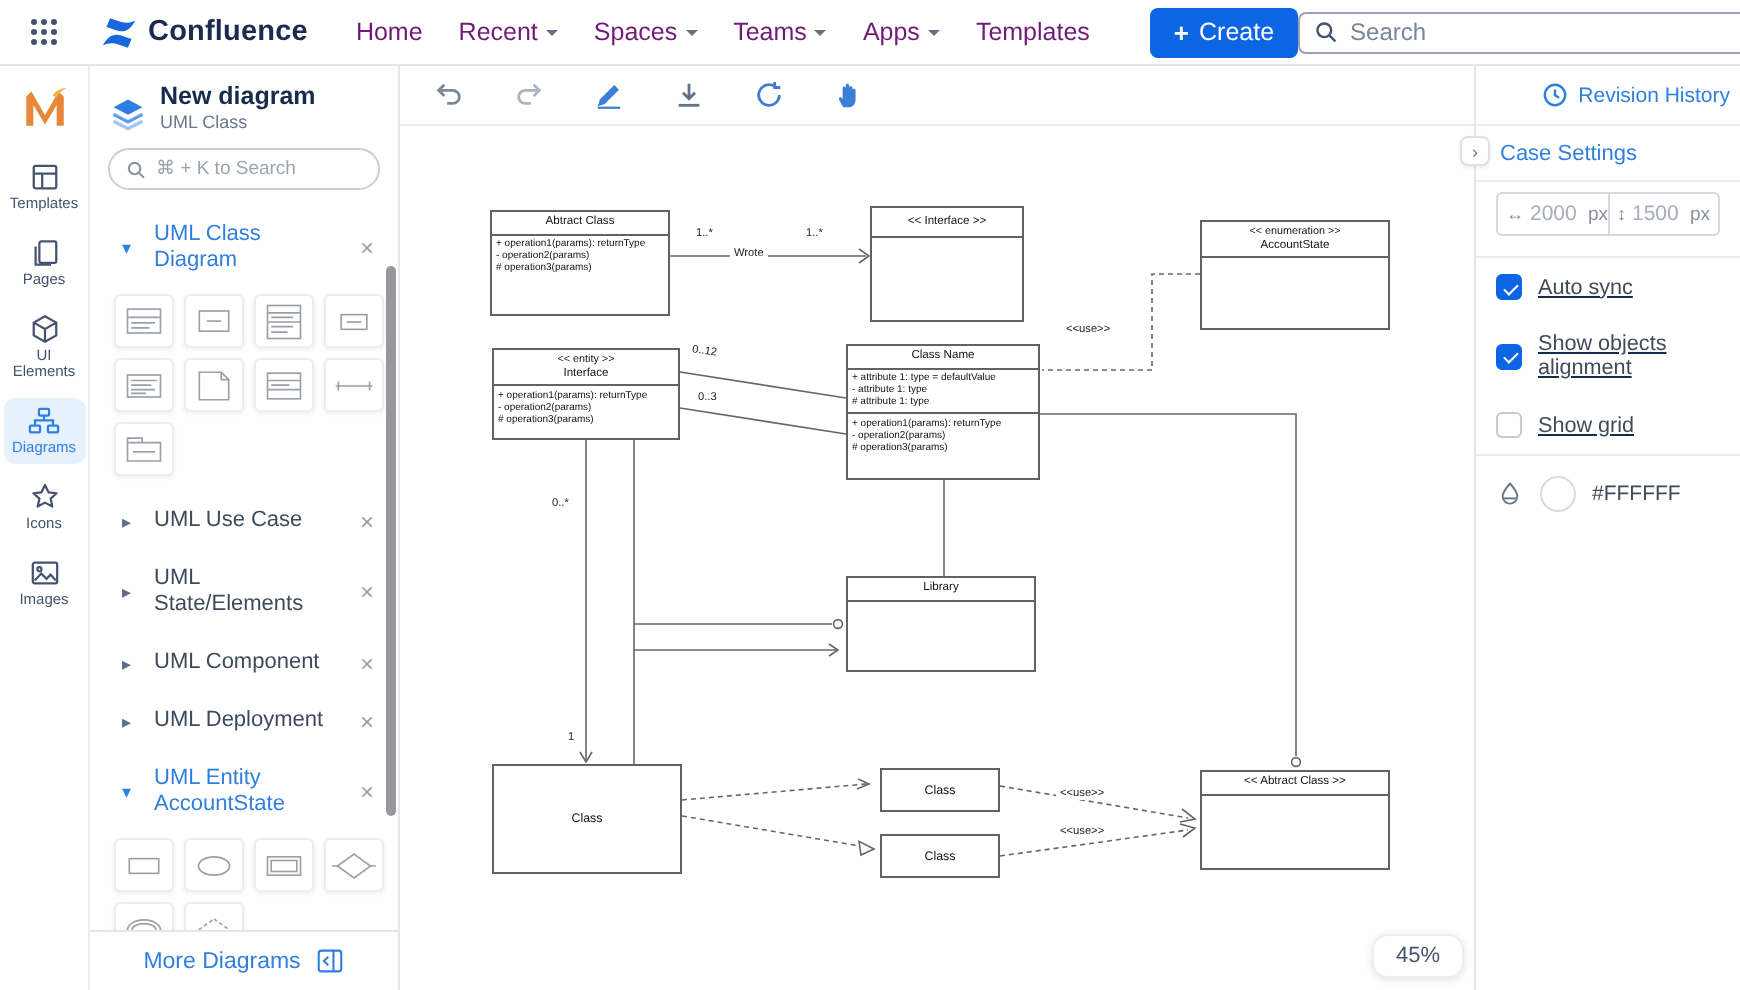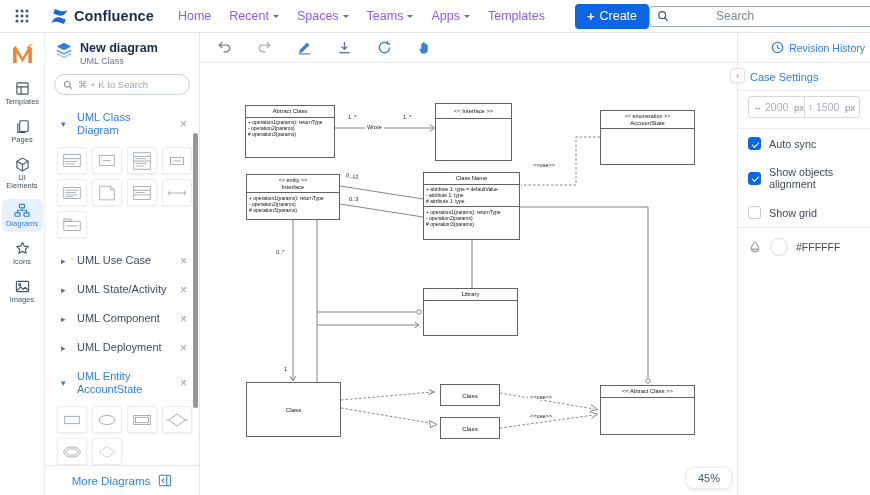--- a/index.html
+++ b/index.html
@@ -8,50 +8,50 @@
   .app { width:870px; height:495px; display:flex; flex-direction:column; background:#fff; }
 
   
   .navbar { height:33px; flex:0 0 33px; display:flex; align-items:center; padding:0 10px;
             border-bottom:1px solid #e4e6ea; background:#fff; }
   .nav-left { display:flex; align-items:center; gap:16px; }
   .appswitch { display:flex; align-items:center; justify-content:center; width:24px; height:24px; border-radius:4px; cursor:pointer; }
   .brand { display:flex; align-items:center; gap:5px; }
   .brand-name { font-size:14.5px; font-weight:700; color:#1d2b50; letter-spacing:.1px; }
   .nav-items { display:flex; align-items:center; gap:18px; margin-left:8px; }
-  .nav-item { display:flex; align-items:center; gap:4px; font-size:12.5px; color:#8b5cf6; cursor:pointer; white-space:nowrap; }
+  .nav-item { display:flex; align-items:center; gap:4px; font-size:12.5px; color:#701a75; cursor:pointer; white-space:nowrap; }
   .caret { width:0; height:0; border:3.5px solid transparent; border-top-color:#64708a; margin-top:3px; }
   .btn-create { display:flex; align-items:center; gap:5px; background:#0c66e4; color:#fff; border:none;
                 border-radius:4px; font-size:12.5px; font-weight:500; padding:5px 12px; margin-left:14px; cursor:pointer;
                 font-family:"Liberation Sans",sans-serif; }
   .btn-create .plus { font-size:13px; font-weight:700; }
   .nav-right { margin-left:auto; display:flex; align-items:center; gap:12px; }
   .searchbox { display:flex; align-items:center; gap:6px; width:225px; height:21px; border:1.5px solid #9aa3b3;
                border-radius:4px; padding:0 7px; background:#fff; }
   .searchbox input { border:none; outline:none; font-size:12px; color:#44546f; width:100%; background:transparent;
-                     font-family:"Liberation Sans",sans-serif;margin-left:41px; }
+                     font-family:"Liberation Sans",sans-serif; }
   .searchbox input::placeholder { color:#7a869a; }
 
   
   .content { flex:1; display:flex; min-height:0; }
 
   
   .rail { width:45px; flex:0 0 45px; border-right:1px solid #ededf0; display:flex; flex-direction:column;
           align-items:center; padding-top:8px; gap:5px; background:#fff; }
   .rail-logo { margin-bottom:6px; cursor:pointer; }
   .rail-item { display:flex; flex-direction:column; align-items:center; gap:2px; padding:4px 2px; width:41px;
                border-radius:6px; cursor:pointer; }
   .rail-item .lbl { font-size:7.5px; color:#42526e; text-align:center; line-height:8px; }
   .rail-item.active { background:#e7f0fd; }
   .rail-item.active .lbl { color:#2f7fe0; }
 
   
   .panel { width:155px; flex:0 0 155px; border-right:1px solid #e4e6ea; display:flex; flex-direction:column; background:#fff; }
   .panel-scroll { flex:1; overflow:hidden; position:relative; }
-  .panel-head { display:flex; align-items:flex-start; gap:7px; padding:8px 10px 4px 10px; }
+  .panel-head { display:flex; align-items:flex-end; gap:7px; padding:8px 10px 4px 10px; }
   .panel-title { font-size:12.5px; font-weight:700; color:#172b4d; line-height:14px; }
   .panel-sub { font-size:9px; color:#6b778c; margin-top:1px; }
   .panel-search { margin:4px 9px 8px 9px; display:flex; align-items:center; gap:5px; height:21px;
                   border:1px solid #c9cfd8; border-radius:11px; padding:0 8px;justify-content:space-between; }
   .panel-search input { border:none; outline:none; width:100%; font-size:9.5px; color:#6b778c; background:transparent;
                         font-family:"Liberation Sans",sans-serif; }
   .panel-search input::placeholder { color:#9aa3af; }
   .sec-row { display:flex; align-items:center; gap:8px; padding:8px 12px 8px 16px; cursor:pointer; }
   .sec-row .tri { font-size:9px; color:#5e6c84; width:8px; }
   .sec-row .sec-label { font-size:11px; color:#3e4a5c; flex:1; line-height:13px; }
@@ -98,21 +98,21 @@
   .row-icon-label { display:flex; align-items:center; gap:7px; padding:9px 10px 3px 10px; }
   .row-icon-label span { font-size:11px; color:#404b5a; }
   .size-group { margin:5px 10px 10px 10px; border:1px solid #d5d9df; border-radius:3px; display:flex; overflow:hidden; height:22px; }
   .size-cell { display:flex; align-items:center; gap:3px; padding:0 4px; flex:1; min-width:0; overflow:hidden; }
   .size-cell + .size-cell { border-left:1px solid #d5d9df; }
   .size-cell .arr { font-size:9px; color:#8a919c; }
   .size-cell input { width:26px; border:none; outline:none; font-size:10.5px; color:#a7adb6; background:transparent;
                      font-family:"Liberation Sans",sans-serif; }
   .size-cell .unit { font-size:9.5px; color:#8a919c; }
   .rdiv { border-top:1px solid #e9ebee; }
-  .opt-row { display:flex; align-items:center; gap:8px; padding:8px 10px; cursor:pointer; }
+  .opt-row { display:flex; align-items:center; gap:8px; padding:8px 10px; cursor:pointer;text-decoration:underline; }
   .opt-row .lbl { font-size:10.8px; color:#404b5a; line-height:12px; }
   .cb { width:13px; height:13px; border-radius:3px; border:1px solid #c4cad2; background:#fff; flex:0 0 13px; position:relative; }
   .cb.on { background:#0c66e4; border-color:#0c66e4; }
   .cb.on::after { content:""; position:absolute; left:3px; top:3.5px; width:6px; height:3px;
                   border-left:1.6px solid #fff; border-bottom:1.6px solid #fff; transform:rotate(-45deg); }
   .color-row { display:flex; align-items:center; gap:8px; padding:10px; }
   .swatch { width:18px; height:18px; border-radius:50%; background:#fff; border:1px solid #d8dce2; cursor:pointer; }
   .color-row .val { font-size:10.5px; color:#404b5a; }
 
   svg { display:block; }
@@ -346,21 +346,21 @@
           </div>
         </div>
 
         <div class="sec-row">
           <span class="tri">▸</span>
           <span class="sec-label">UML Use Case</span>
           <span class="x">×</span>
         </div>
         <div class="sec-row">
           <span class="tri">▸</span>
-          <span class="sec-label">UML State/Activity</span>
+          <span class="sec-label">UML State/Elements</span>
           <span class="x">×</span>
         </div>
         <div class="sec-row">
           <span class="tri">▸</span>
           <span class="sec-label">UML Component</span>
           <span class="x">×</span>
         </div>
         <div class="sec-row">
           <span class="tri">▸</span>
           <span class="sec-label">UML Deployment</span>

